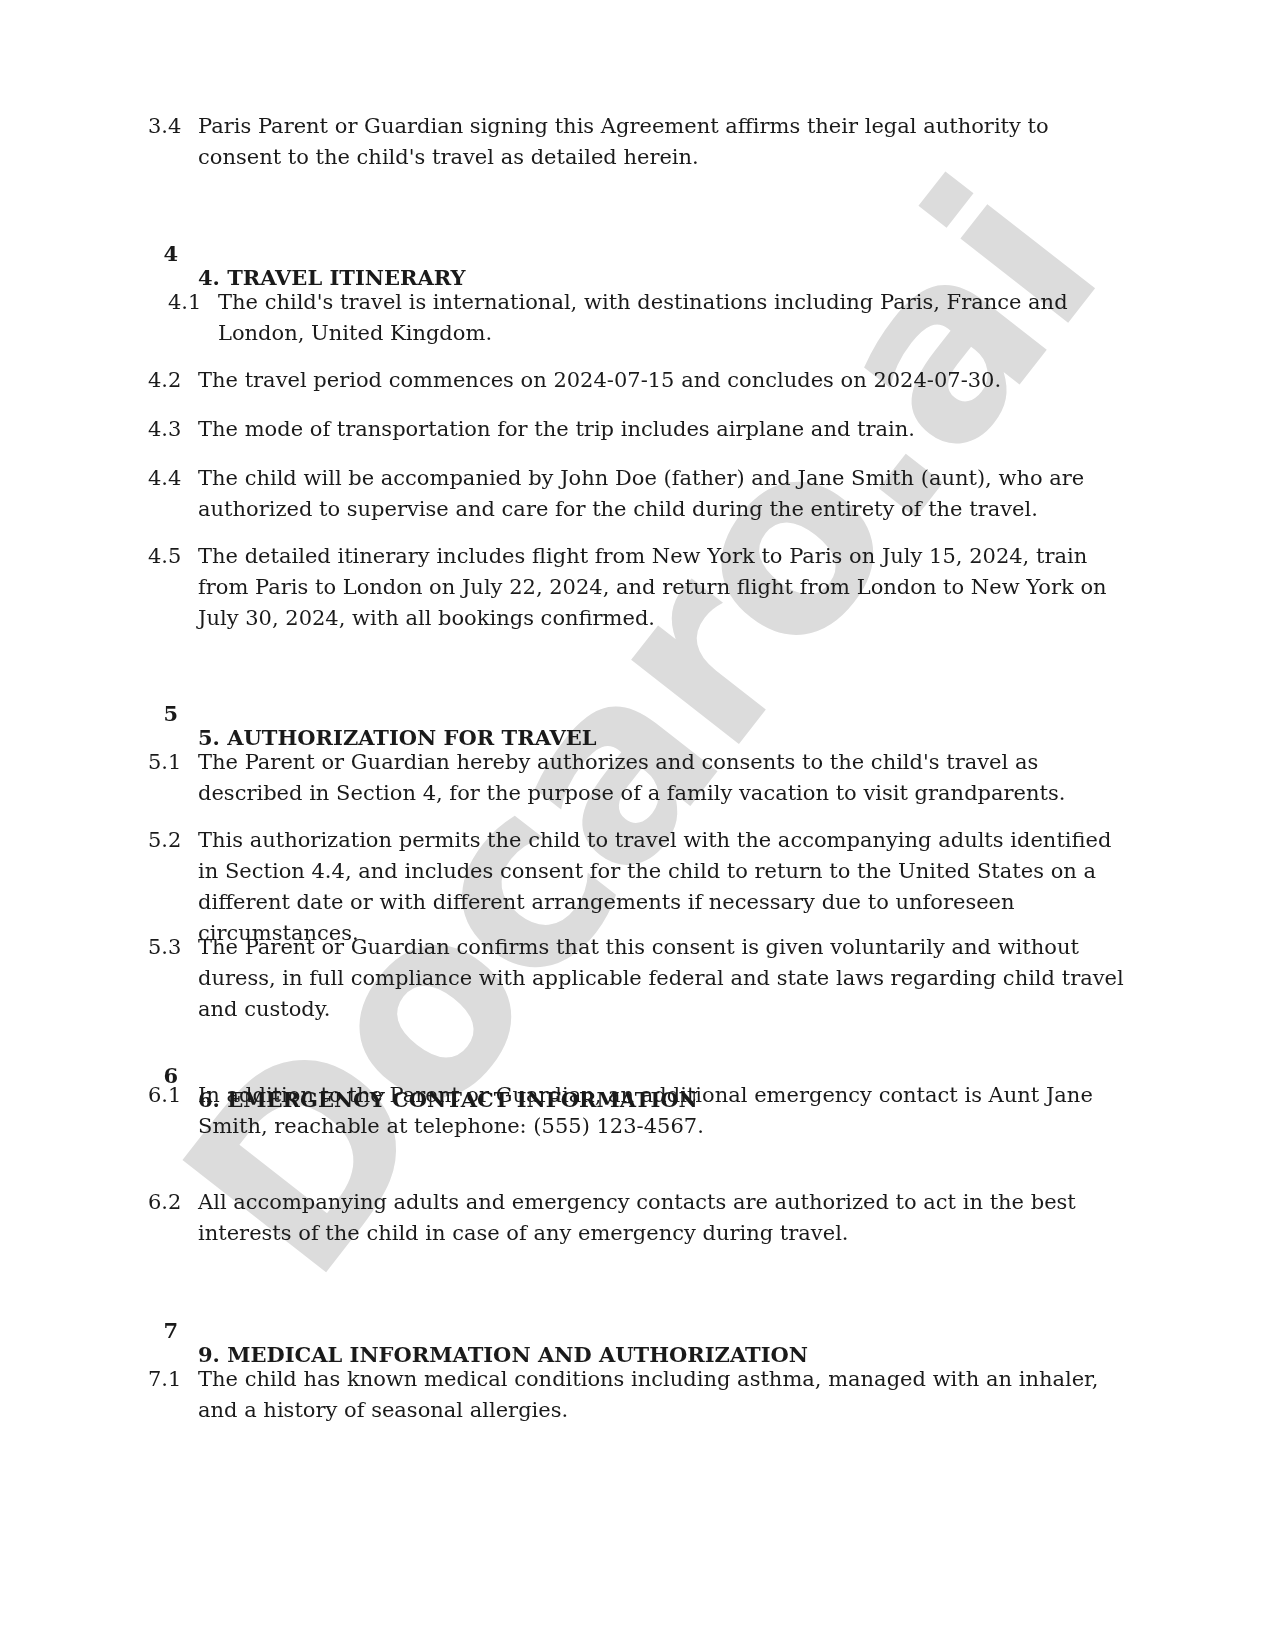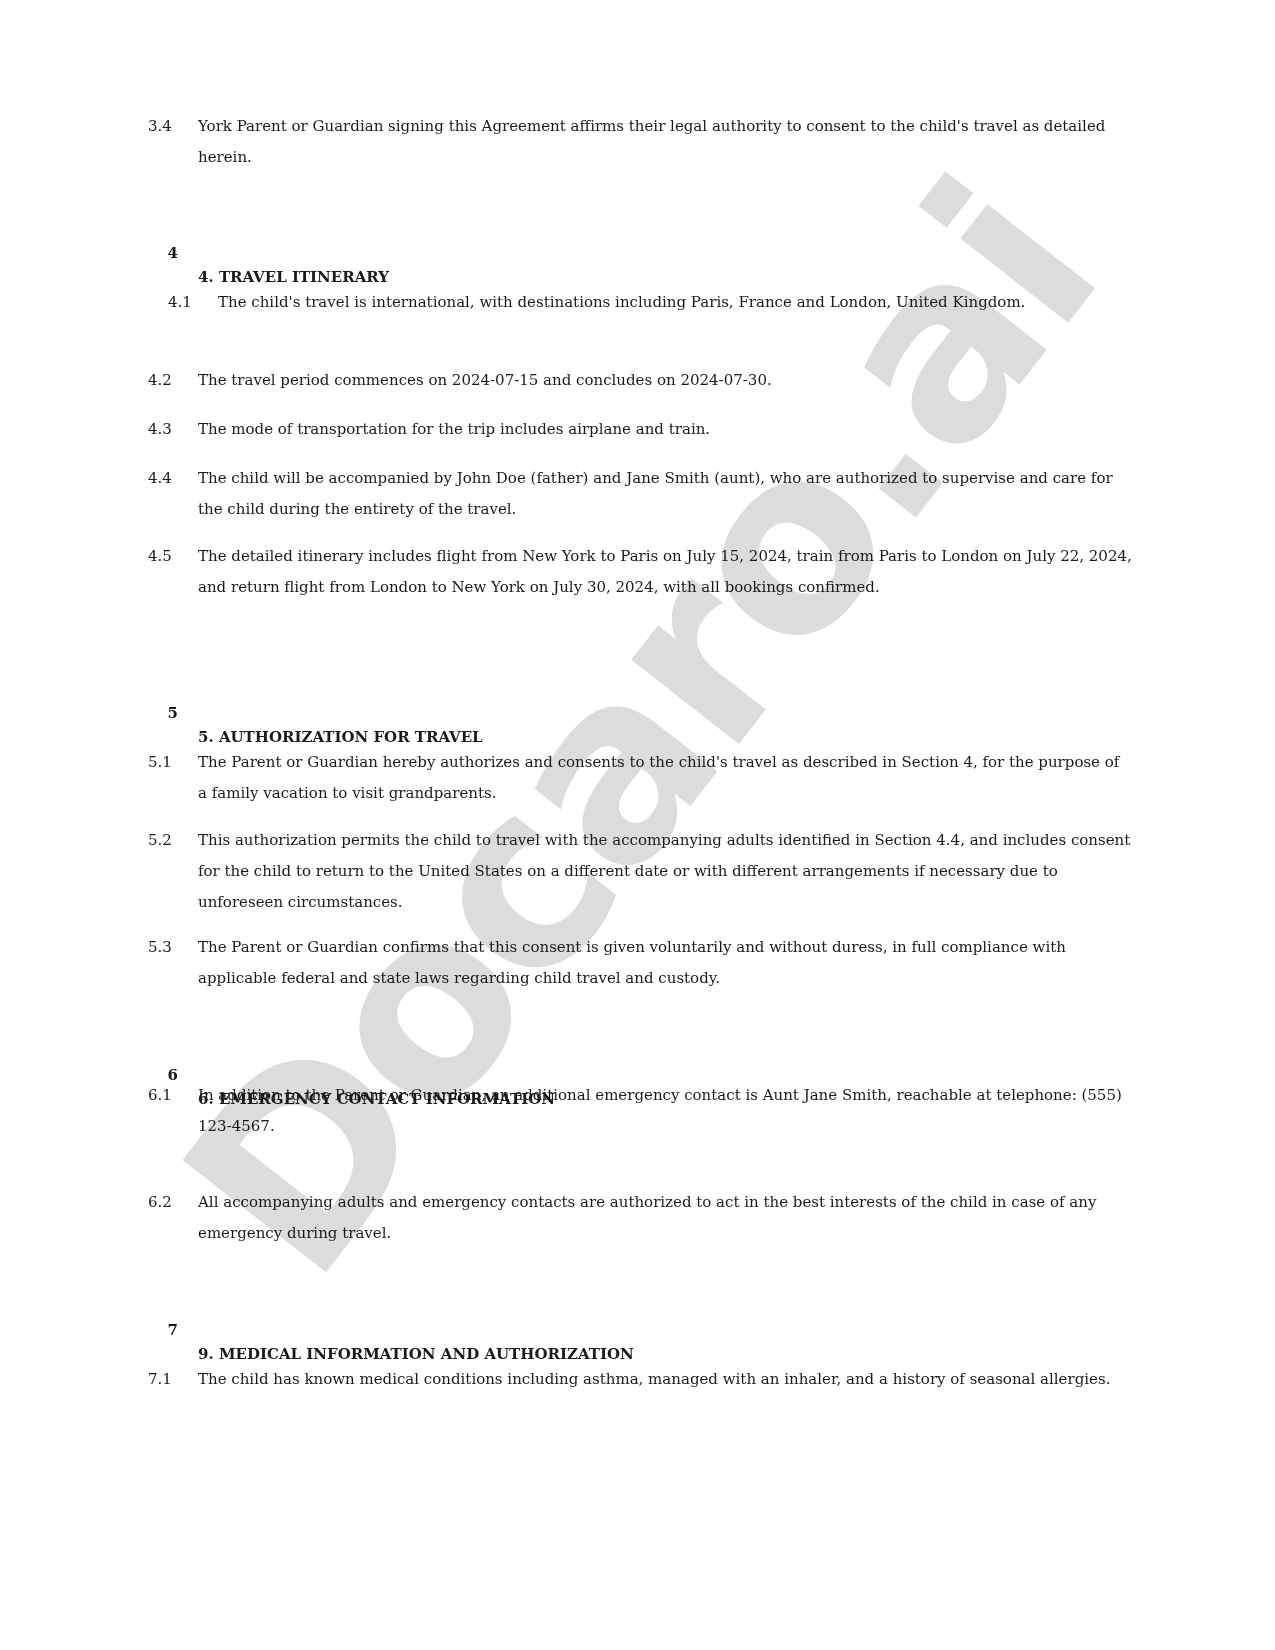--- a/index.html
+++ b/index.html
@@ -37,21 +37,21 @@
       width: 1275px;
       z-index: 1;
     }
     .block {
       position: absolute;
       left: 148px;
       width: 990px;
     }
     .row {
       display: flex;
-      font-size: 15px;
+      font-size: 21px;
       line-height: 31px;
     }
     .num {
       width: 50px;
       flex: 0 0 50px;
       text-align: left;
     }
     .txt {
       flex: 1 1 auto;
       max-width: 935px;
@@ -73,21 +73,21 @@
 </head>
 <body>
 
 <div class="watermark">Docaro.ai</div>
 
 <div class="page">
 
   <div class="block" style="top:111px;">
     <div class="row">
       <span class="num">3.4</span>
-      <span class="txt"><span>York </span><b>Parent</b><span> or </span><b>Guardian</b><span> signing this </span><b>Agreement</b><span> affirms their legal authority to consent to the child's travel as detailed herein.</span></span>
+      <span class="txt"><span>Paris </span><b>Parent</b><span> or </span><b>Guardian</b><span> signing this </span><b>Agreement</b><span> affirms their legal authority to consent to the child's travel as detailed herein.</span></span>
     </div>
   </div>
 
   <div class="block heading" style="top:238px;">
     <div class="row">
       <span class="num">4</span>
       <span class="txt">4. TRAVEL ITINERARY</span>
     </div>
   </div>
 

